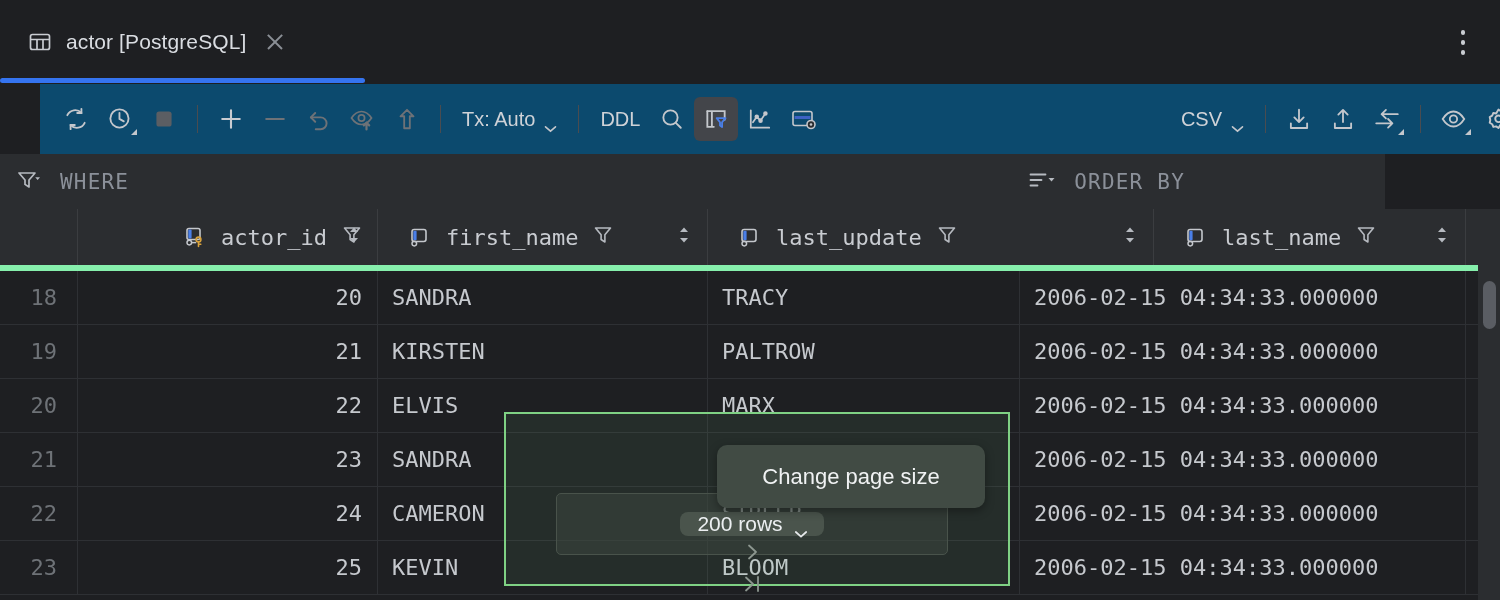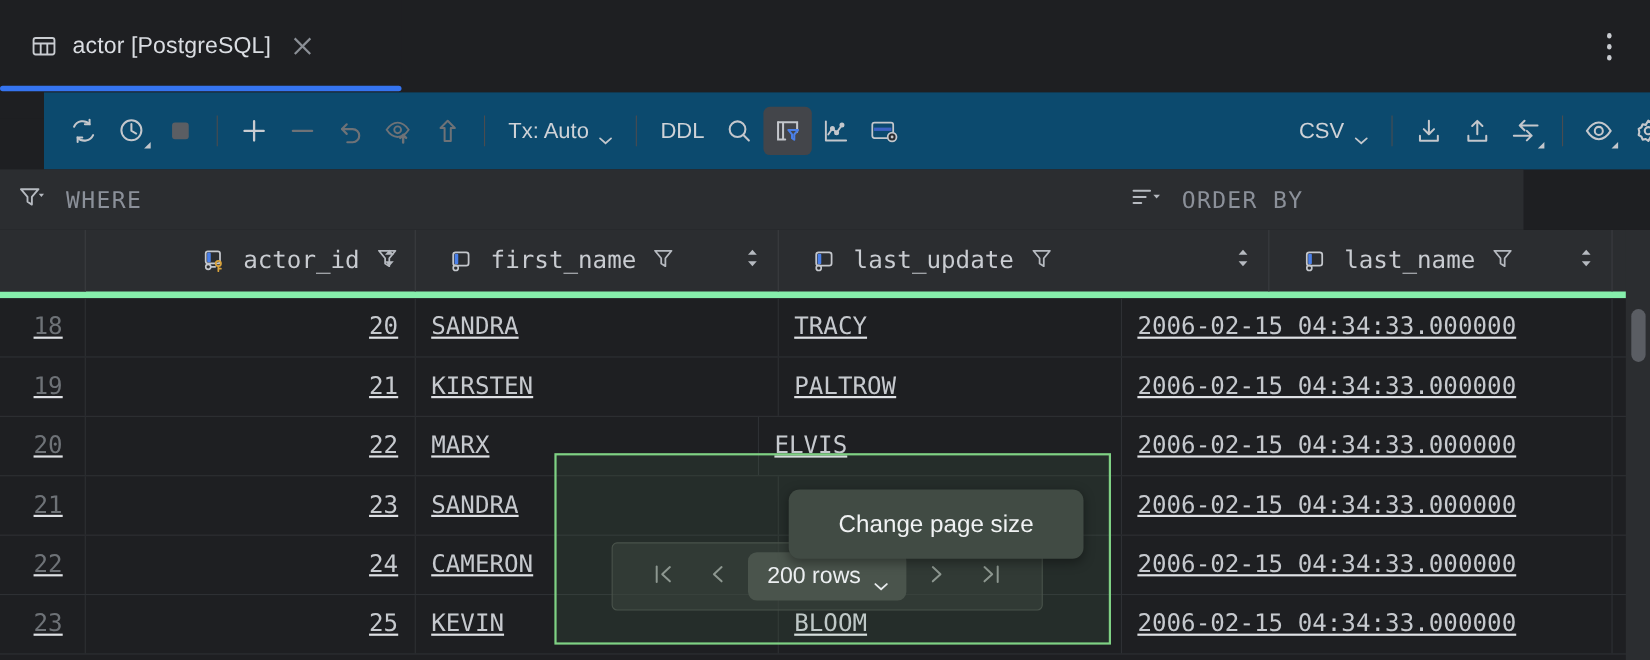--- a/index.html
+++ b/index.html
@@ -45,41 +45,41 @@
   
   #grid{position:absolute;left:0;top:209px;width:1500px;height:391px;background:#1e1f22;overflow:hidden;}
   .hrow{display:flex;height:56px;background:#2b2d30;border-bottom:6px solid #86efac;}
   .hcell{display:flex;align-items:center;border-right:1px solid #3b3d40;position:relative;box-sizing:border-box;}
   .hcell .colicon{margin-left:16px;width:26px;height:24px;flex:none;}
   .hcell .colname{margin-left:12px;font-family:"DejaVu Sans Mono","Liberation Mono",monospace;font-size:22px;color:#c9ccd1;white-space:nowrap;}
   .hcell .hfilter{margin-left:15px;flex:none;cursor:pointer;}
   .hcell .hsort{position:absolute;right:16px;top:50%;transform:translateY(-50%);cursor:pointer;}
   .gut{width:78px;flex:none;background:#2b2d30;border-right:1px solid #3b3d40;box-sizing:border-box;}
 
-  .drow{display:flex;height:53px;border-bottom:1px solid #2e3034;text-decoration:underline;}
+  .drow{display:flex;height:53px;border-bottom:1px solid #2e3034;}
   .dcell{display:flex;align-items:center;border-right:1px solid #2e3034;box-sizing:border-box;
          font-family:"DejaVu Sans Mono","Liberation Mono",monospace;font-size:22px;color:#c6c9ce;}
   .dgut{width:78px;flex:none;justify-content:flex-end;padding-right:20px;color:#6e7277;border-right:1px solid #2e3034;}
   .c-id{width:300px;flex:none;justify-content:flex-end;padding-right:15px;}
   .c-first{width:330px;flex:none;padding-left:14px;}
   .c-last{width:312px;flex:none;padding-left:14px;}
   .c-upd{width:446px;flex:none;padding-left:14px;}
 
   
   #vscroll{position:absolute;right:0;top:209px;width:22px;height:391px;background:#2b2d30;cursor:pointer;}
   #vthumb{position:absolute;left:5px;top:72px;width:13px;height:48px;border-radius:7px;background:#5a5d63;cursor:pointer;}
 
   
   #greenbox{position:absolute;left:504px;top:412px;width:506px;height:174px;
             border:2px solid #7fd184;background:rgba(120,200,130,0.085);box-sizing:border-box;pointer-events:none;}
 
   
   #pager{position:absolute;left:556px;top:493px;width:392px;height:62px;
          background:rgba(60,70,62,0.55);border:1px solid #49534b;border-radius:5px;
-         display:flex;align-items:center;justify-content:center;gap:4px;box-sizing:border-box;}
+         display:flex;align-items:center;justify-content:center;gap:4px;box-sizing:border-box;flex-direction:column;}
   .pbtn{width:46px;height:44px;display:flex;align-items:center;justify-content:center;border-radius:6px;cursor:pointer;}
   #rowsbtn{display:flex;align-items:center;gap:11px;height:44px;padding:0 17px;border-radius:8px;
            background:#4a544c;color:#eceff1;font-size:21px;cursor:pointer;white-space:nowrap;}
 
   
   #tooltip{position:absolute;left:717px;top:445px;width:268px;height:63px;background:#414b44;
            border-radius:10px;display:flex;align-items:center;justify-content:center;
            font-size:22px;color:#f0f2f3;box-shadow:0 3px 10px rgba(0,0,0,.35);}
 </style>
 </head>
@@ -410,22 +410,22 @@
   <div class="drow">
     <div class="dcell dgut">19</div>
     <div class="dcell c-id">21</div>
     <div class="dcell c-first">KIRSTEN</div>
     <div class="dcell c-last">PALTROW</div>
     <div class="dcell c-upd">2006-02-15 04:34:33.000000</div>
   </div>
   <div class="drow">
     <div class="dcell dgut">20</div>
     <div class="dcell c-id">22</div>
+    <div class="dcell c-first">ELVIS</div>
     <div class="dcell c-last">MARX</div>
-    <div class="dcell c-first">ELVIS</div>
     <div class="dcell c-upd">2006-02-15 04:34:33.000000</div>
   </div>
   <div class="drow">
     <div class="dcell dgut">21</div>
     <div class="dcell c-id">23</div>
     <div class="dcell c-first">SANDRA</div>
     <div class="dcell c-last">KILMER</div>
     <div class="dcell c-upd">2006-02-15 04:34:33.000000</div>
   </div>
   <div class="drow">

